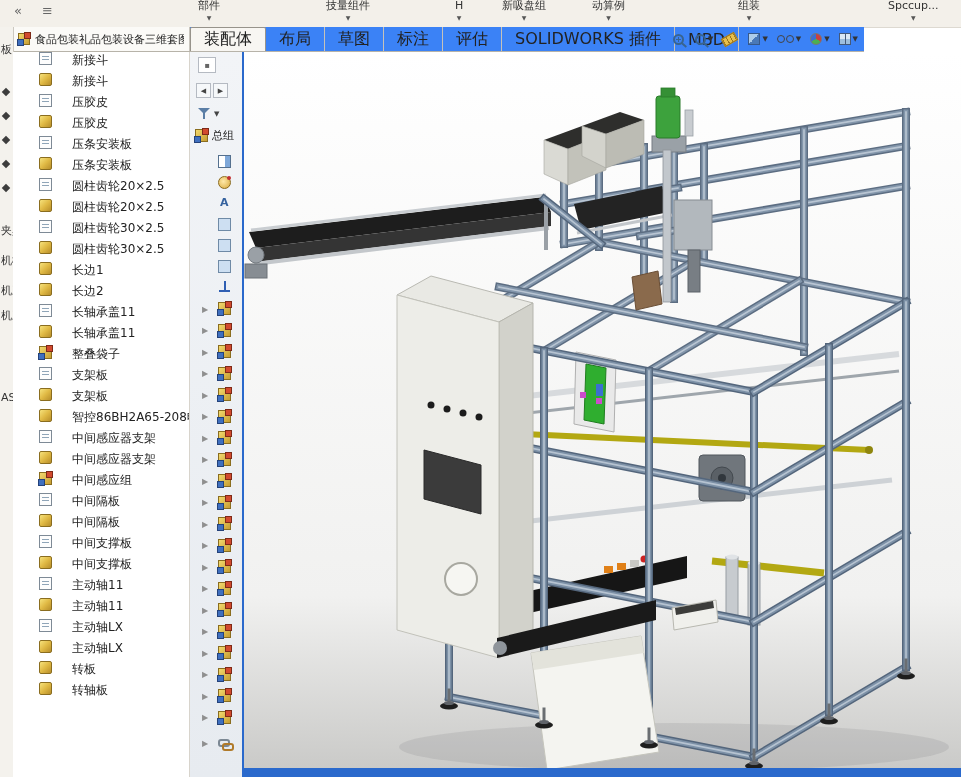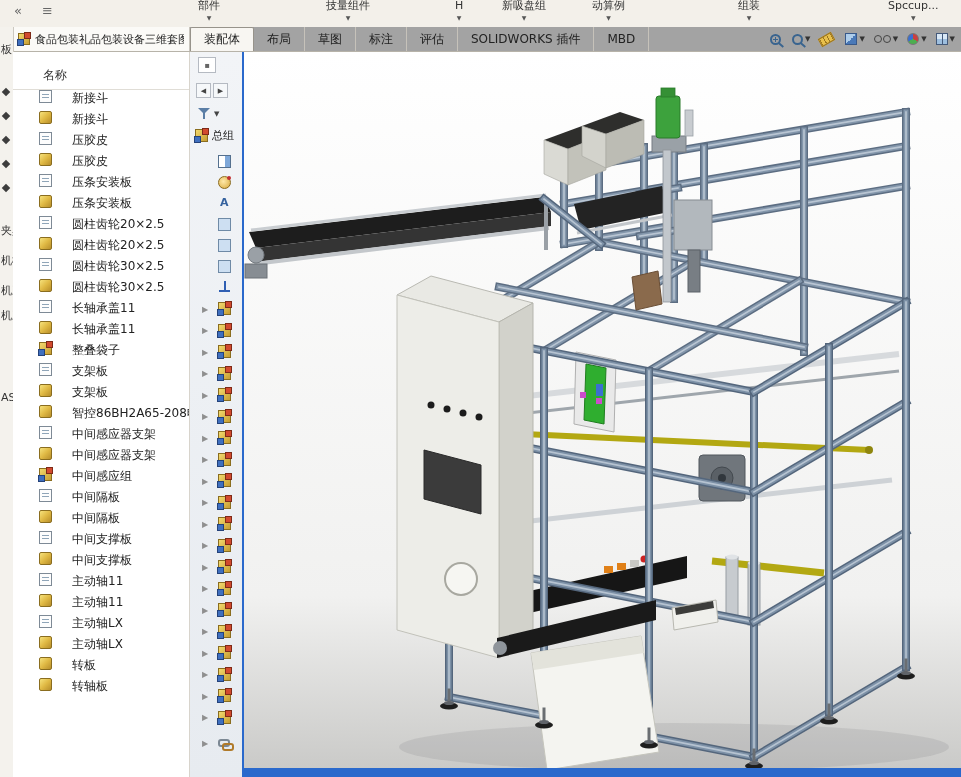--- a/index.html
+++ b/index.html
@@ -16,26 +16,26 @@
   .rf-caret::before{content:"▼";font-size:6px;color:#555}
   .ribfrags span.rib-frag:nth-of-type(1){left:198px}
   .ribfrags span.rib-frag:nth-of-type(2){left:326px}
   .ribfrags span.rib-frag:nth-of-type(3){left:455px}
   .ribfrags span.rib-frag:nth-of-type(4){left:502px}
   .ribfrags span.rib-frag:nth-of-type(5){left:592px}
   .ribfrags span.rib-frag:nth-of-type(6){left:738px}
   .ribfrags span.rib-frag:nth-of-type(7){left:888px}
 
   
-  .bandB{position:absolute;left:0;top:27px;width:961px;height:25px;background:#a3a3a3;border-bottom:1px solid #b7b3a9;box-sizing:border-box}
+  .bandB{position:absolute;left:0;top:27px;width:864px;height:25px;background:#3b82f6;border-bottom:1px solid #b7b3a9;box-sizing:border-box}
   .doc-tab{position:absolute;left:13px;top:0;width:177px;height:24px;background:#fbfaf7;border-right:1px solid #c8c4bc;
            display:flex;align-items:center;gap:5px;padding:0 5px;box-sizing:border-box}
   .doc-title{white-space:nowrap;overflow:hidden;font-size:11px}
   .tabs{position:absolute;left:190px;top:0;height:24px;display:flex;align-items:stretch}
-  .rtab{padding:0 13px;display:flex;align-items:center;font-size:12px;color:#222;border-right:1px solid #c6c2ba;cursor:default;white-space:nowrap}
+  .rtab{padding:0 13px;display:flex;align-items:center;font-size:16px;color:#222;border-right:1px solid #c6c2ba;cursor:default;white-space:nowrap}
   .tabs div.rtab:nth-of-type(1){background:#f8f6f2;border:1px solid #97938b;border-bottom:none;border-radius:2px 2px 0 0}
   .hud{position:absolute;right:4px;top:0;height:24px;display:flex;align-items:center;gap:5px}
   .hud-btn{display:flex;align-items:center;gap:2px;padding:1px 2px}
   .hud-caret{font-size:7px;color:#333}
 
   
   .hico{position:relative;display:inline-block}
   .h-zoomfit,.h-mag{width:11px;height:11px;border:2px solid #39648f;border-radius:50%;box-sizing:border-box}
   .h-zoomfit::after,.h-mag::after{content:"";position:absolute;width:6px;height:2px;background:#39648f;right:-5px;bottom:-3px;transform:rotate(40deg)}
   .h-zoomfit{background:linear-gradient(#39648f,#39648f) center/5px 1px no-repeat,linear-gradient(#39648f,#39648f) center/1px 5px no-repeat}
@@ -223,21 +223,20 @@
 
   <span class="pin"></span>
       <span class="pin"></span>
       <span class="pin"></span>
       <span class="pin"></span>
       <span class="pin"></span>
     </div>
 </div>
 
 <div class="parts">
-  <div class="parts-header">名称</div>
   <div class="parts-body">
 
       <div class="prow">
         <span class="ic ic-drawing"></span>
         <span class="plabel">新接斗</span>
       </div>
 
       <div class="prow">
         <span class="ic ic-part"></span>
         <span class="plabel">新接斗</span>
@@ -277,21 +276,29 @@
       <div class="prow">
         <span class="ic ic-drawing"></span>
         <span class="plabel">圆柱齿轮30×2.5</span>
       </div>
 
       <div class="prow">
         <span class="ic ic-part"></span>
         <span class="plabel">圆柱齿轮30×2.5</span>
       </div>
 
-
+      <div class="prow">
+        <span class="ic ic-part"></span>
+        <span class="plabel">长边1</span>
+      </div>
+
+      <div class="prow">
+        <span class="ic ic-part"></span>
+        <span class="plabel">长边2</span>
+      </div>
 
       <div class="prow">
         <span class="ic ic-drawing"></span>
         <span class="plabel">长轴承盖11</span>
       </div>
 
       <div class="prow">
         <span class="ic ic-part"></span>
         <span class="plabel">长轴承盖11</span>
       </div>

